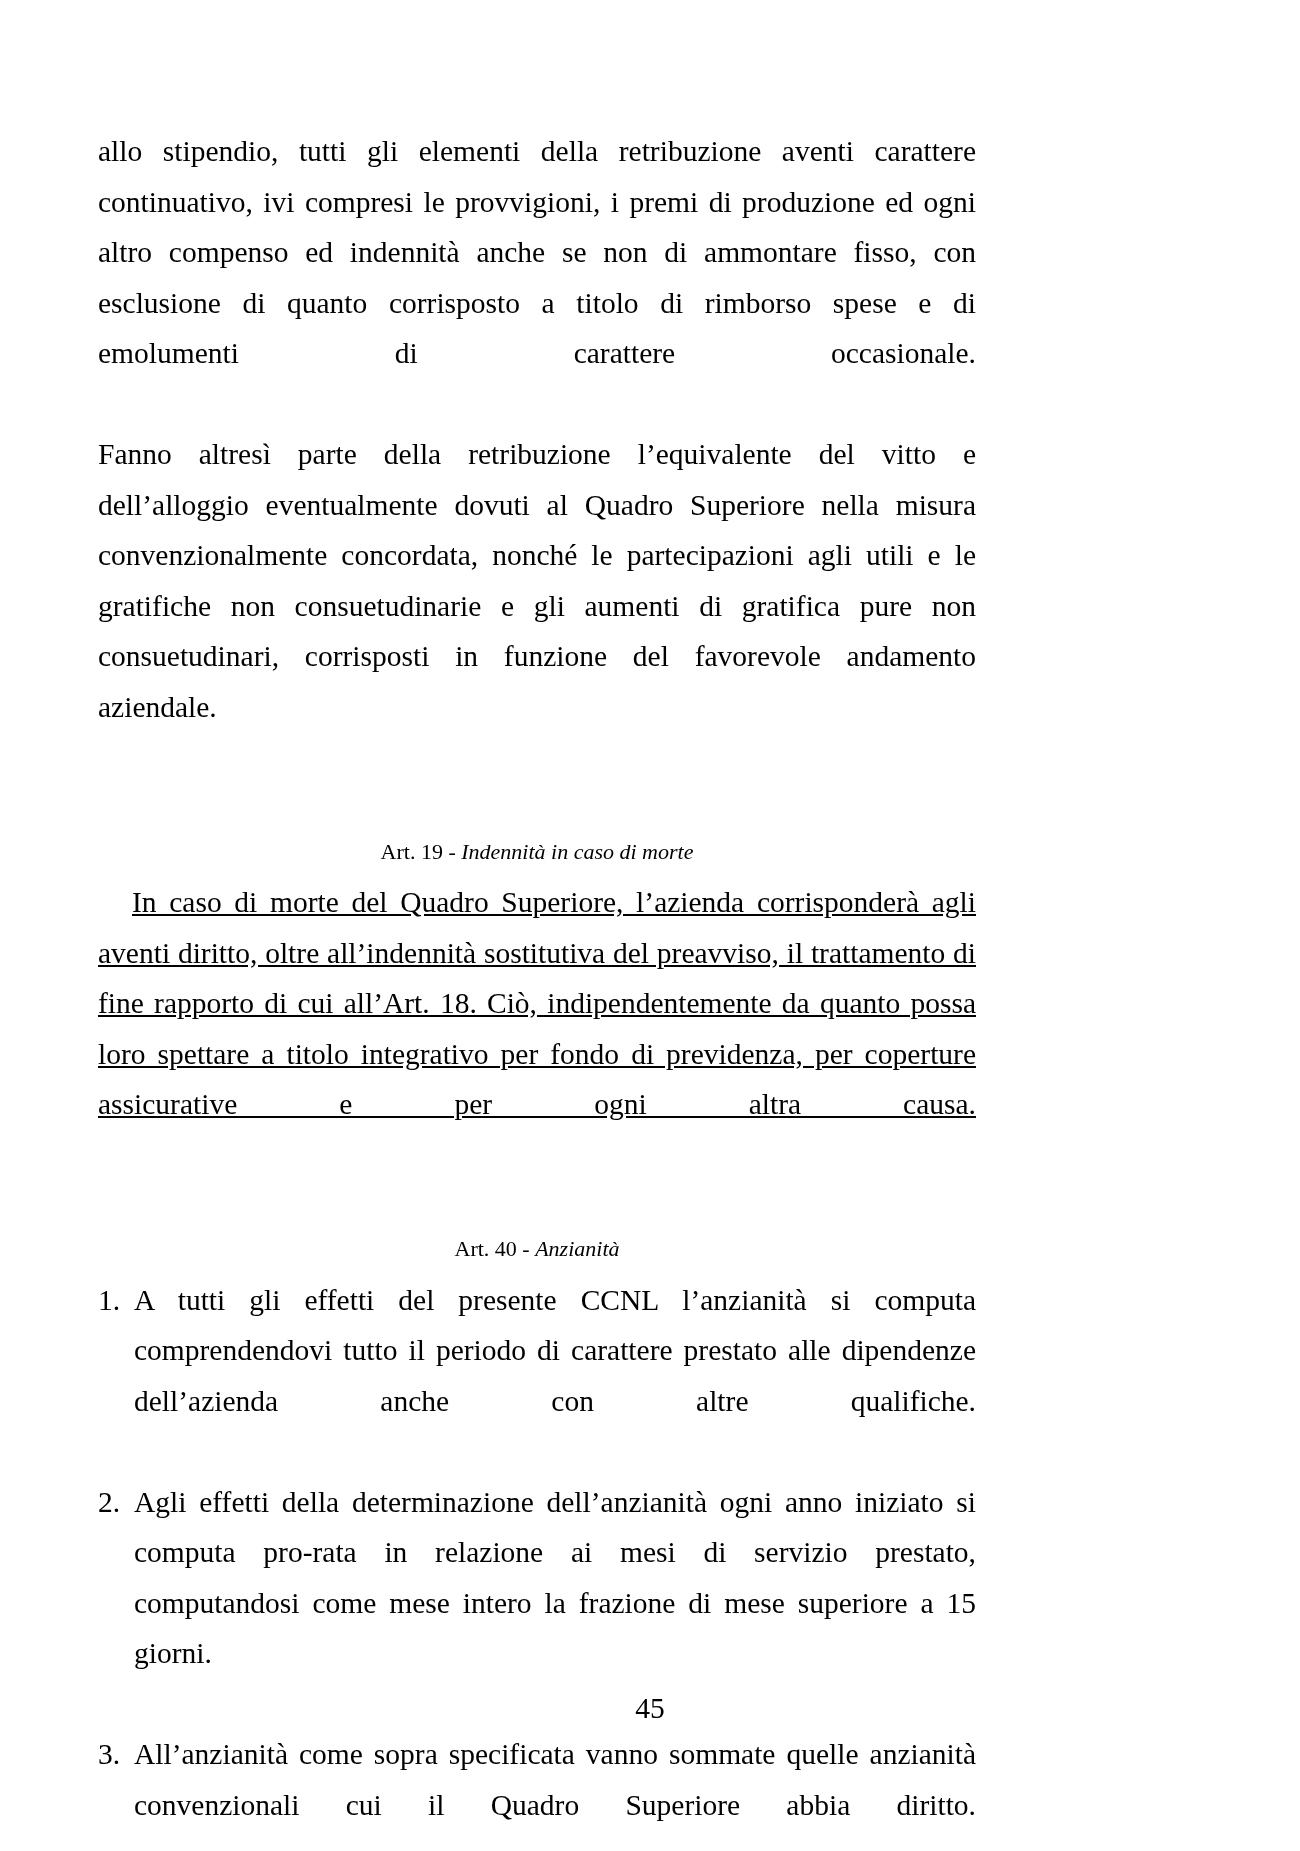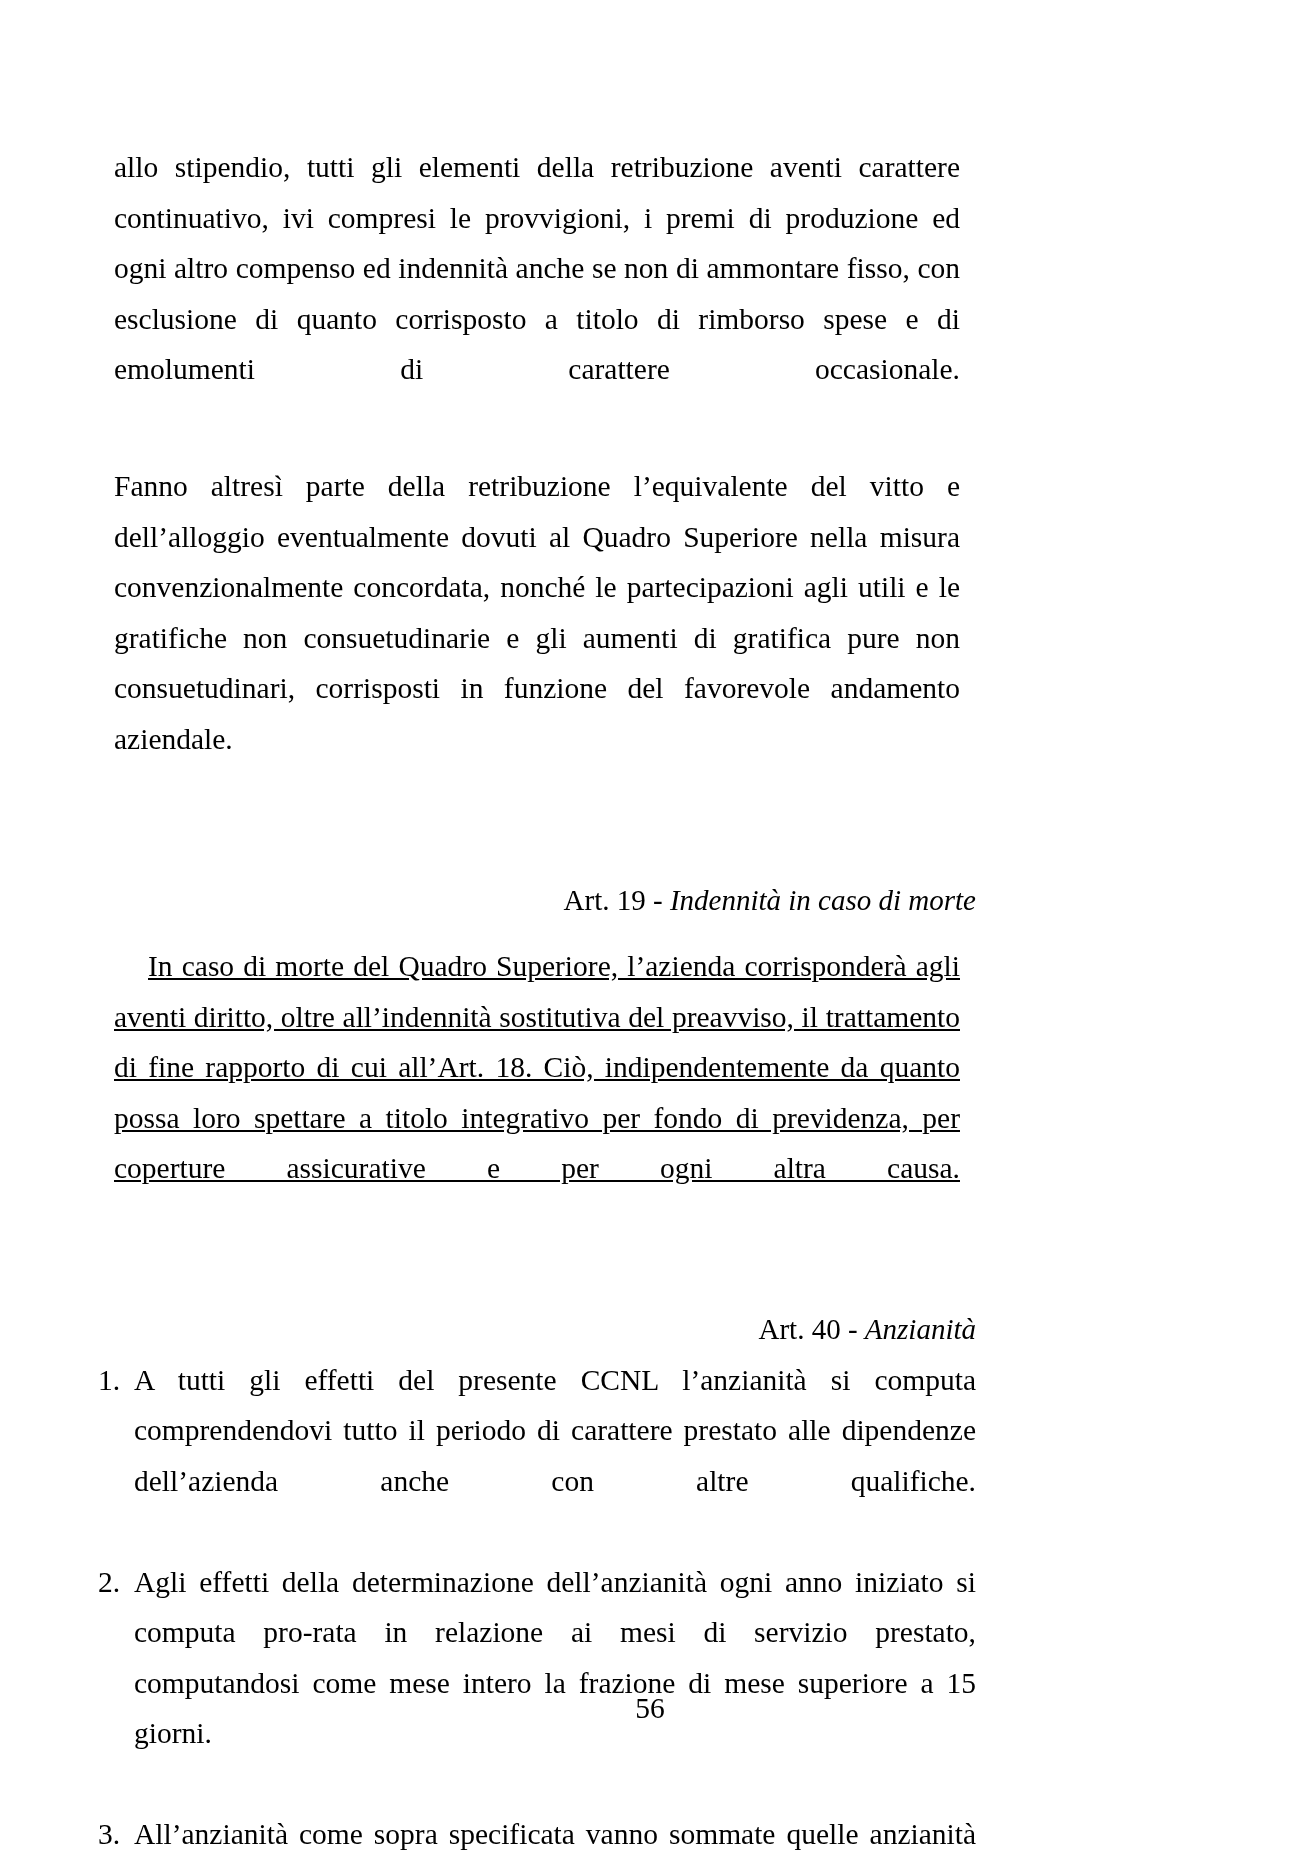--- a/index.html
+++ b/index.html
@@ -26,39 +26,39 @@
     top: 126px;
     width: 878px;
   }
 
   
   .para {
     font-size: 29.5px;
     line-height: 50.5px;
     text-align: justify;
     text-justify: inter-word;
-    margin: 16px;
+    margin: 0;
     hyphens: none;
   }
   .para.flush { text-indent: 0; }
   .para.indent { text-indent: 34px; text-decoration: underline; }
 
   
   .para::after {
     content: "";
     display: inline-block;
     width: 100%;
   }
 
   
   .heading {
-    font-size: 29px;
+    font-size: 22px;
     line-height: 50.5px;
     margin: 0;
-    text-align: right;
+    text-align: center;
     white-space: nowrap;
   }
   .heading .art-label { font-style: normal; }
   .heading .art-title { font-style: italic; }
 
   
   ol.numlist {
     list-style: none;
     margin: 0;
     padding: 0;
@@ -130,15 +130,15 @@
       <li>
         <span class="marker">2.</span><span class="li-text">Agli effetti della determinazione dell’anzianità ogni anno iniziato si computa pro-rata in relazione ai mesi di servizio prestato, computandosi come mese intero la frazione di mese superiore a 15 giorni.</span>
       </li>
       <li>
         <span class="marker">3.</span><span class="li-text">All’anzianità come sopra specificata vanno sommate quelle anzianità convenzionali cui il Quadro Superiore abbia diritto.</span>
       </li>
     </ol>
 
   </div>
 
-  <div class="folio">56</div>
+  <div class="folio">45</div>
 
 </div>
 
 </body></html>

